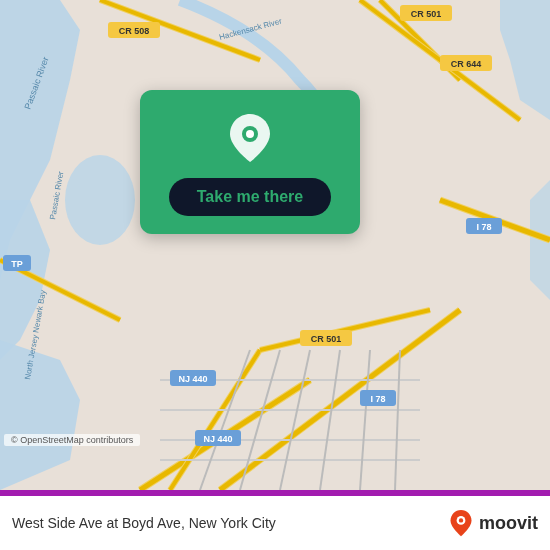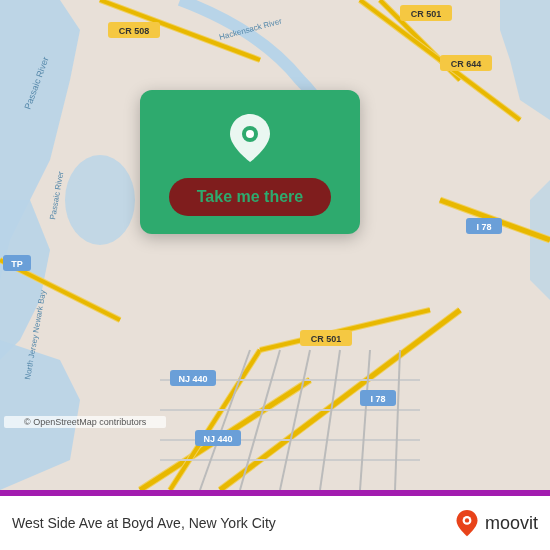--- a/index.html
+++ b/index.html
@@ -45,21 +45,21 @@
     #pin-icon-container {
       width: 52px;
       height: 52px;
       margin-bottom: 14px;
       display: flex;
       align-items: center;
       justify-content: center;
     }
 
     #take-me-there-btn {
-      background-color: #7f1d1d;
+      background-color: #0f172a;
       color: #2eaa6e;
       border: none;
       border-radius: 24px;
       padding: 10px 28px;
       font-size: 16px;
       font-weight: 600;
       cursor: pointer;
       white-space: nowrap;
     }
 
@@ -81,38 +81,38 @@
     }
 
     #moovit-pin {
       width: 28px;
       height: 28px;
       margin-right: 4px;
     }
 
     #moovit-text {
       font-size: 18px;
-      font-weight: 400;
+      font-weight: 700;
       color: #2c2c2c;
     }
 
     #location-label {
       font-size: 14px;
       color: #333;
       flex: 1;
     }
 
     #osm-credit {
       position: absolute;
-      bottom: 62px;
+      bottom: 44px;
       left: 4px;
       font-size: 9px;
       color: #555;
       background: rgba(255,255,255,0.7);
-      padding: 1px 20px;
+      padding: 1px 7px;
       border-radius: 2px;
     }
   </style>
 </head>
 <body>
 
 <div id="map-container">
   <svg id="map-svg" viewBox="0 0 550 490" xmlns="http://www.w3.org/2000/svg">
 
     <rect width="550" height="490" fill="#e8e0d8"></rect>

